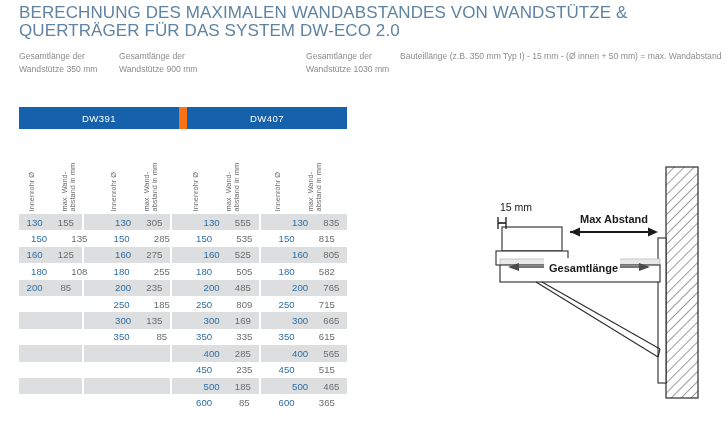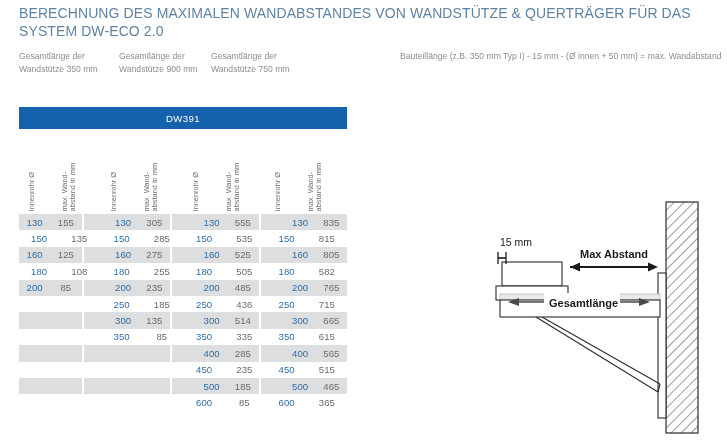--- a/index.html
+++ b/index.html
@@ -8,21 +8,21 @@
     background:#ffffff;
     font-family:"Liberation Sans","DejaVu Sans",sans-serif;
     overflow:hidden;
     position:relative;
   }
   .page{position:absolute;left:0;top:0;width:727px;height:444px;}
 
   
   .title{
     position:absolute;left:19px;top:4px;width:690px;
-    font-size:14px;line-height:18px;letter-spacing:.1px;
+    font-size:17px;line-height:18px;letter-spacing:.1px;
     color:#5f83a3;font-weight:400;
     text-transform:uppercase;
   }
 
   
   .notes{position:absolute;left:19px;top:50px;width:700px;height:46px;}
   .note{
     position:absolute;top:0;
     font-size:8.6px;line-height:12.6px;color:#8d8d8d;
   }
@@ -72,41 +72,42 @@
   .dgroup:last-child{border-right:none;}
   .dcell{
     flex:1 1 0;
     display:flex;align-items:center;justify-content:center;
     font-size:9.6px;
   }
   .dcell.d{color:#2e6da4;}
   .dcell.w{color:#6c6c6c;}
 
   
-  .diagram{position:absolute;left:470px;top:188px;width:257px;height:250px;}
+  .diagram{position:absolute;left:470px;top:153px;width:257px;height:250px;}
   .diagram svg{display:block;}
 </style>
 </head>
 <body>
 
 <div class="page">
 
   <div class="title">BERECHNUNG DES MAXIMALEN WANDABSTANDES VON WANDSTÜTZE &amp; QUERTRÄGER FÜR DAS SYSTEM DW-ECO 2.0</div>
 
   <div class="notes">
     <div class="note n0">Gesamtlänge der Wandstütze 350 mm</div>
     <div class="note n1">Gesamtlänge der Wandstütze 900 mm</div>
-    <div class="note n2">Gesamtlänge der Wandstütze 750 mm</div>
+    <div class="note n3">Gesamtlänge der Wandstütze 1030 mm</div>
     <div class="note n4">Bauteillänge (z.B. 350 mm Typ I) - 15 mm - (Ø innen + 50 mm) = max. Wandabstand</div>
   </div>
 
   <div class="table">
 
     <div class="hdr-row">
       <div class="hdr-cell">DW391</div>
+      <div class="hdr-cell">DW407</div>
     </div>
 
     <div class="vhdr-row" id="vhdr">
         <div class="vgroup">
           <div class="vcell">
             <div class="vtxt">Innenrohr Ø</div>
           </div>
           <div class="vcell">
             <div class="vtxt two">
               <div>max. Wand-</div>
@@ -244,39 +245,39 @@
           <div class="dgroup">
             <div class="dcell d"></div>
             <div class="dcell w"></div>
           </div>
           <div class="dgroup">
             <div class="dcell d">250</div>
             <div class="dcell w">185</div>
           </div>
           <div class="dgroup">
             <div class="dcell d">250</div>
-            <div class="dcell w">436</div>
+            <div class="dcell w">809</div>
           </div>
           <div class="dgroup">
             <div class="dcell d">250</div>
             <div class="dcell w">715</div>
           </div>
         </div>
         <div class="drow alt">
           <div class="dgroup">
             <div class="dcell d"></div>
             <div class="dcell w"></div>
           </div>
           <div class="dgroup">
             <div class="dcell d">300</div>
             <div class="dcell w">135</div>
           </div>
           <div class="dgroup">
             <div class="dcell d">300</div>
-            <div class="dcell w">514</div>
+            <div class="dcell w">169</div>
           </div>
           <div class="dgroup">
             <div class="dcell d">300</div>
             <div class="dcell w">665</div>
           </div>
         </div>
         <div class="drow">
           <div class="dgroup">
             <div class="dcell d"></div>
             <div class="dcell w"></div>

